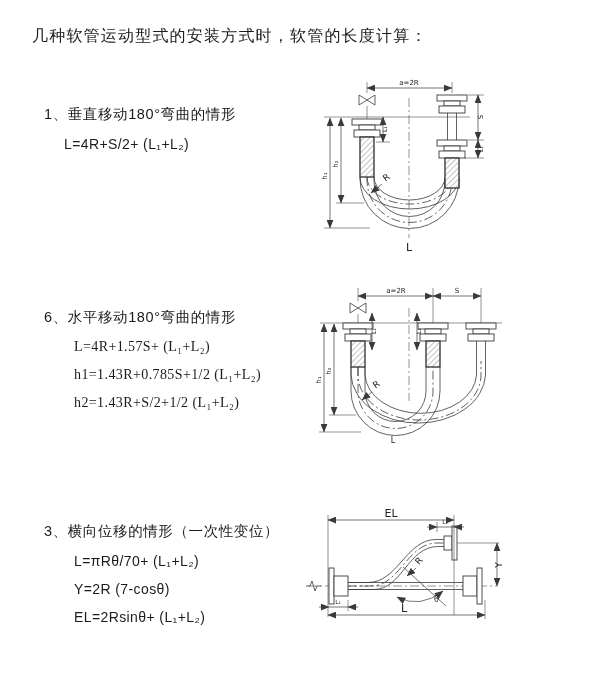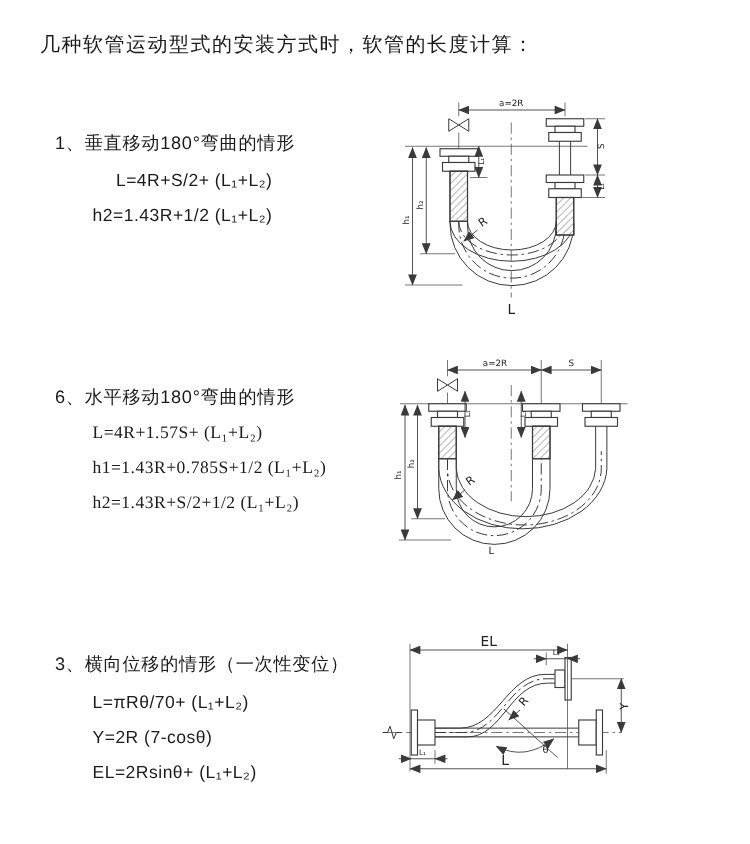--- a/index.html
+++ b/index.html
@@ -22,23 +22,22 @@
   svg .t9{font-size:9px;} svg .t11{font-size:11px;}
   svg .wfill{fill:#ffffff;stroke:#3a3a3a;stroke-width:0.9;}
   svg .hfill{fill:url(#hatch);stroke:#3a3a3a;stroke-width:0.9;}
 </style>
 </head>
 <body>
 
 <div class="abs title" style="left:32px;top:26px;">几种软管运动型式的安装方式时，软管的长度计算：</div>
 
 <div class="abs heading" style="left:44px;top:105px;">1、垂直移动180°弯曲的情形</div>
-<div class="abs formulas" style="left:74px;top:130px;text-align:right;">
+<div class="abs formulas" style="left:64px;top:130px;">
   <div class="frow">L=4R+S/2+ (L₁+L₂)</div>
-  <div class="frow">h2=1.43R+1/2 (L₁+L₂)</div>
 </div>
 
 <div class="abs heading" style="left:44px;top:308px;">6、水平移动180°弯曲的情形</div>
 <div class="abs formulas" style="left:74px;top:333px;font-family:Liberation Serif, serif;">
   <div class="frow">L=4R+1.57S+ (L₁+L₂)</div>
   <div class="frow">h1=1.43R+0.785S+1/2 (L₁+L₂)</div>
   <div class="frow">h2=1.43R+S/2+1/2 (L₁+L₂)</div>
 </div>
 
 <div class="abs heading" style="left:44px;top:522px;">3、横向位移的情形（一次性变位）</div>

